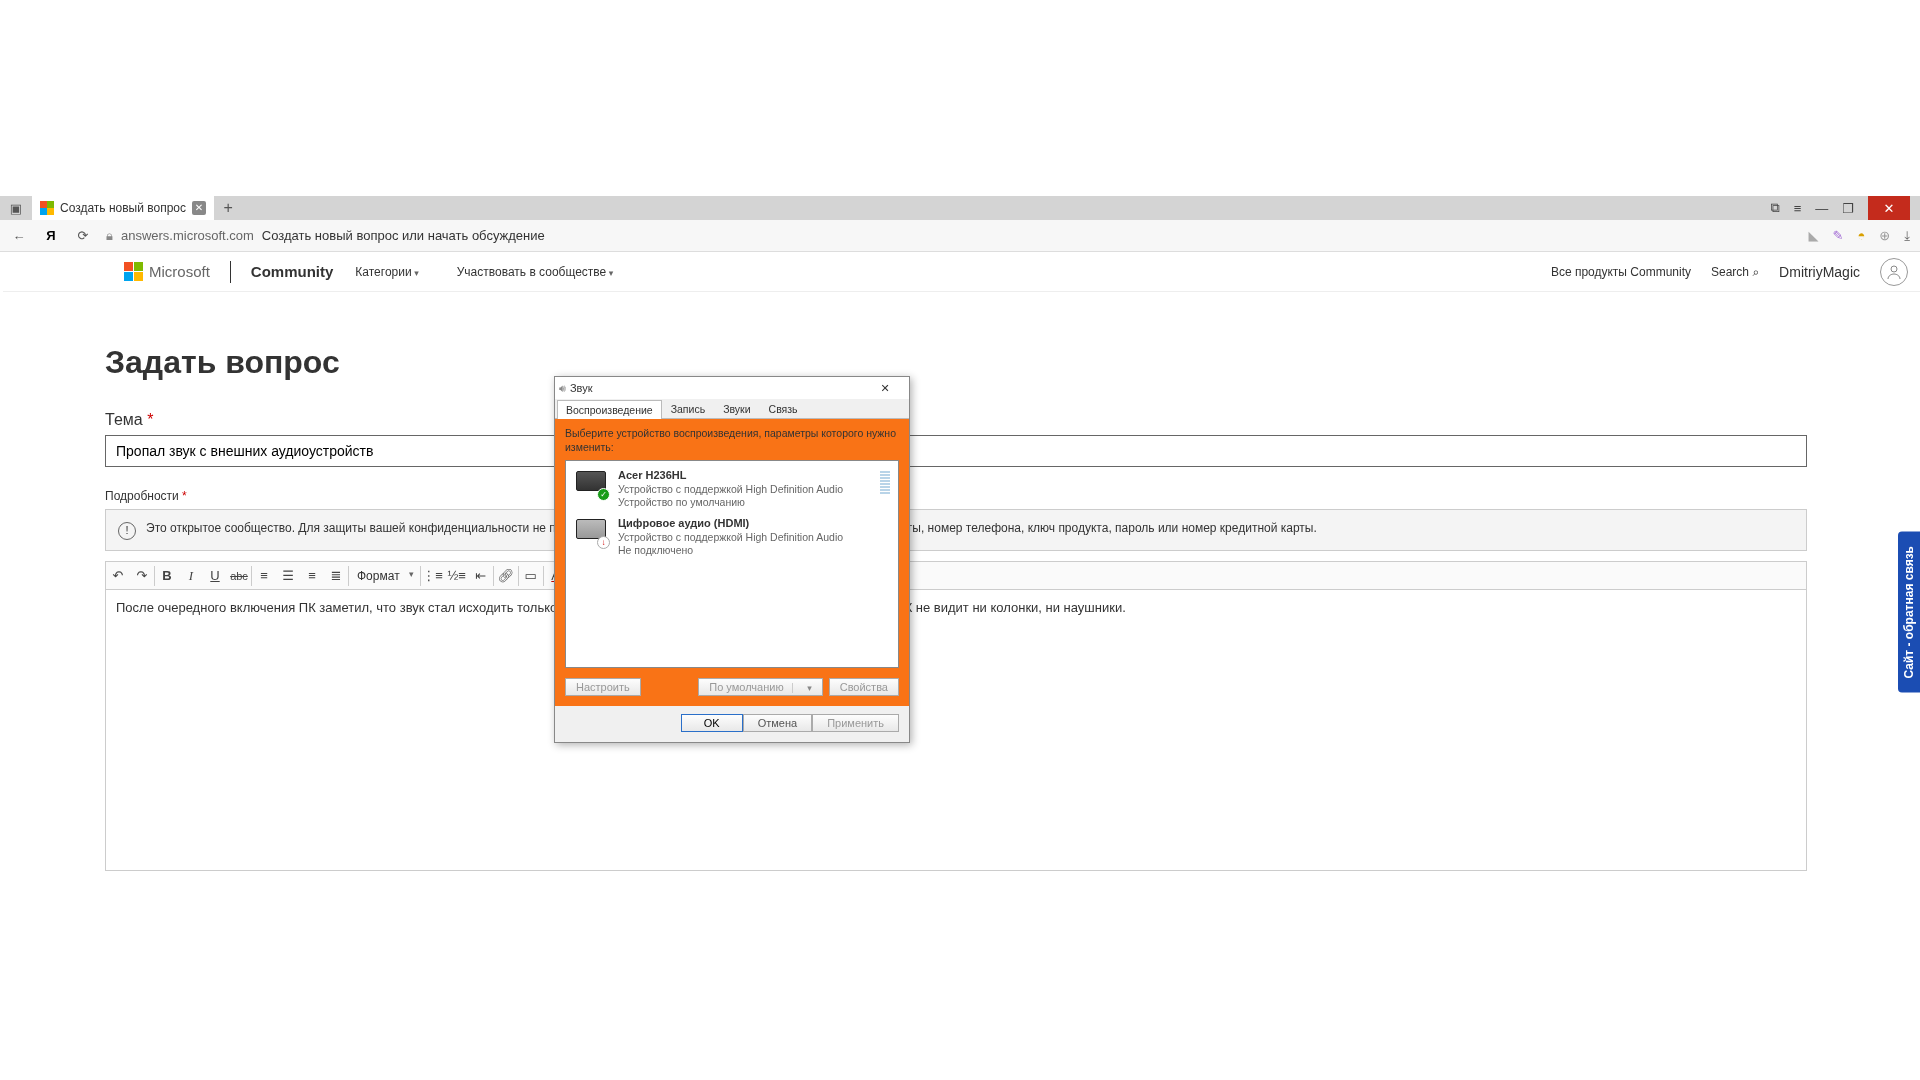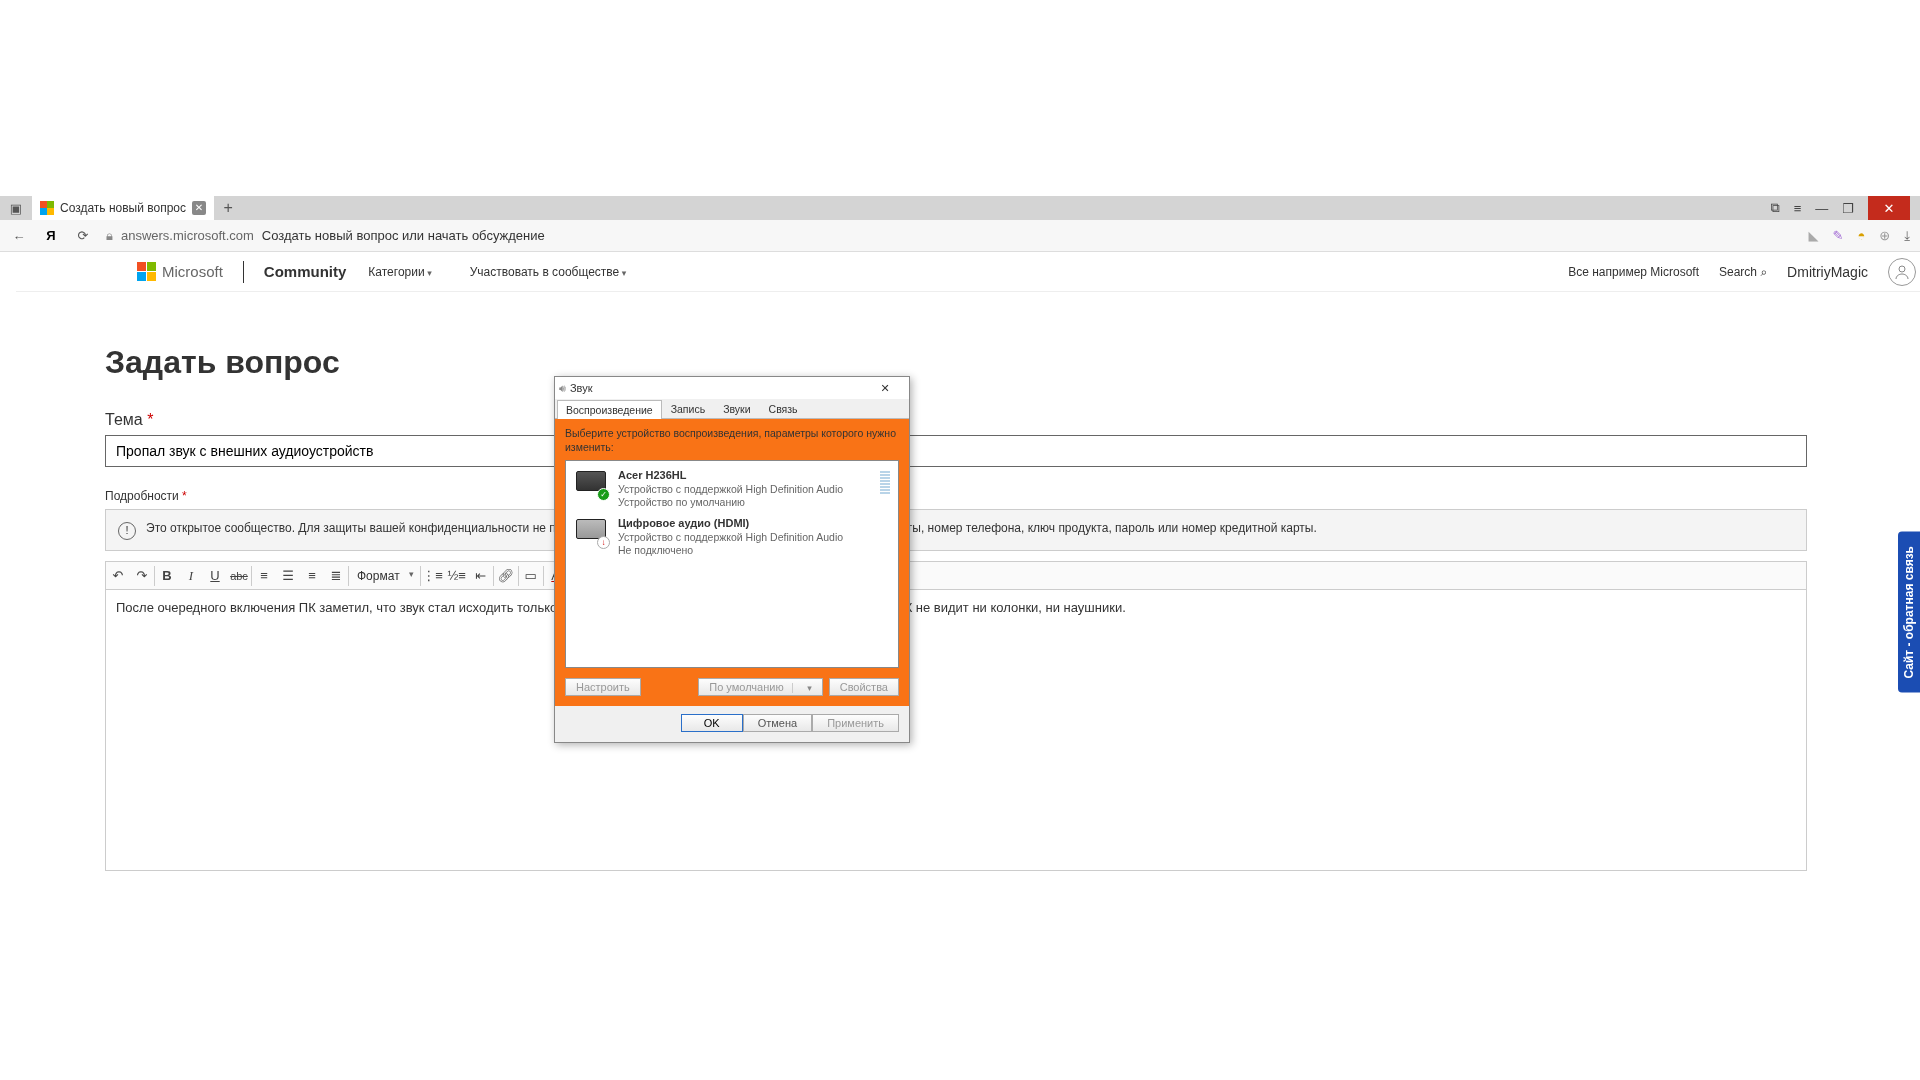--- a/index.html
+++ b/index.html
@@ -17,21 +17,21 @@
 .win-close { width: 42px; height: 24px; background: #c42b1c; color: #fff; display:flex; align-items:center; justify-content:center; }
 
 .addr-bar { position: absolute; top: 220px; left: 0; right: 0; height: 32px; background: #f7f7f7; border-bottom: 1px solid #ddd; display: flex; align-items: center; padding: 0 10px; gap: 14px; }
 .addr-bar .icon { color: #555; width: 18px; text-align: center; }
 .addr-input { flex: 1; display: flex; align-items: center; gap: 8px; font-size: 13px; color: #333; }
 .addr-input .lock { color: #888; }
 .addr-input .domain { color: #666; }
 .addr-right { display: flex; align-items: center; gap: 14px; color: #666; }
 
 
-.site-header { position: absolute; top: 252px; left: 16px; right: 0; height: 40px; display: flex; align-items: center; padding: 0 4px 0 120px; font-size: 13px; border-bottom: 1px solid #eee; }
+.site-header { position: absolute; top: 252px; left: 3px; right: 0; height: 40px; display: flex; align-items: center; padding: 0 12px 0 120px; font-size: 13px; border-bottom: 1px solid #eee; }
 .ms-logo { display: flex; align-items: center; gap: 6px; }
 .ms-squares { width: 20px; height: 20px; display: inline-flex; flex-wrap: wrap; }
 .ms-squares span { width: 9px; height: 9px; margin: 0.5px; }
 .ms-logo .name { color: #666; font-size: 15px; }
 .vsep { width: 1px; height: 22px; background: #333; margin: 0 20px; }
 .community { font-weight: 600; color: #333; font-size: 15px; }
 .hnav { display: flex; align-items: center; gap: 38px; margin-left: 22px; color: #333; font-size: 12px; }
 .hnav .caret:after { content: " ▾"; color: #666; font-size: 9px; }
 .header-right { margin-left: auto; display: flex; align-items: center; gap: 20px; }
 .avatar { width: 28px; height: 28px; border: 1px solid #999; border-radius: 50%; display: flex; align-items: center; justify-content: center; color: #888; }
@@ -142,21 +142,21 @@
     </span>
     <span class="name">Microsoft</span>
   </div>
   <div class="vsep"></div>
   <span class="community">Community</span>
   <div class="hnav">
     <span class="caret">Категории</span>
     <span class="caret">Участвовать в сообществе</span>
   </div>
   <div class="header-right">
-    <span class="caret" style="font-size:12px">Все например Microsoft</span>
+    <span class="caret" style="font-size:12px">Все продукты Community</span>
     <span style="font-size:12px"><span>Search</span> ⌕</span>
     <span style="font-size:14px">DmitriyMagic</span>
     <span class="avatar">
       <svg width="16" height="16" viewBox="0 0 16 16">
           <circle cx="8" cy="5" r="3" fill="none" stroke="#888"></circle>
           <path d="M2 15c0-3 3-5 6-5s6 2 6 5" fill="none" stroke="#888"></path>
         </svg>
     </span>
   </div>
 </div>

